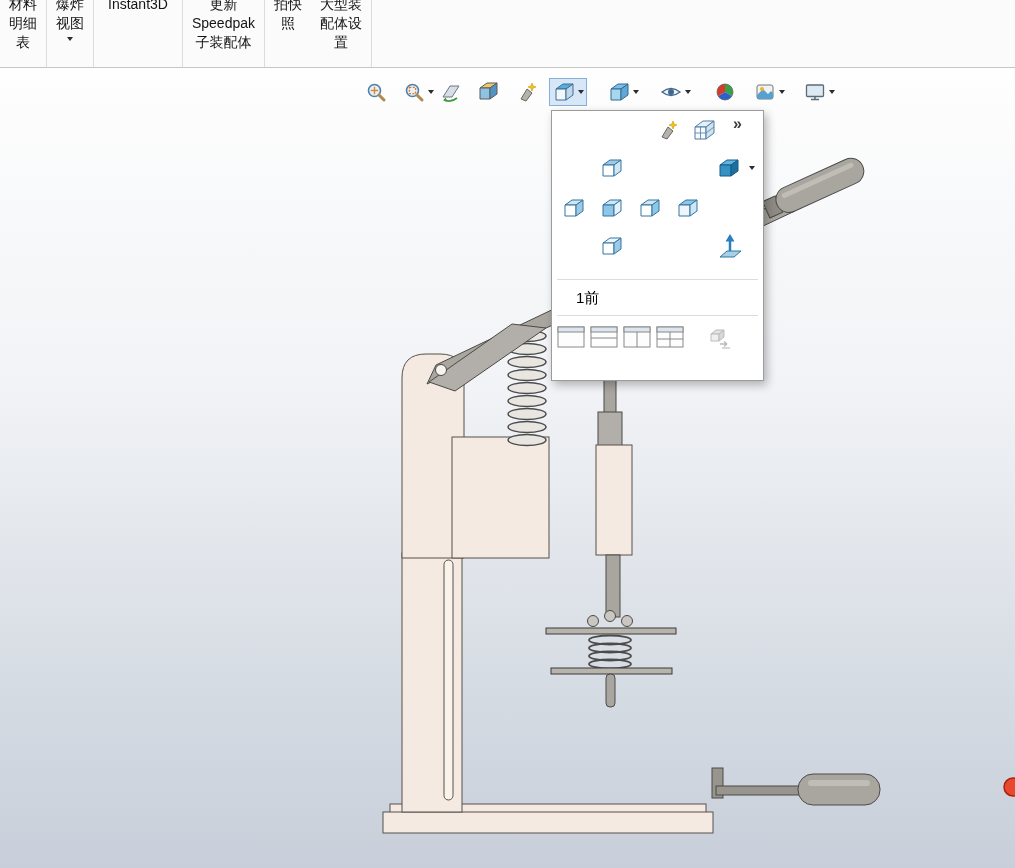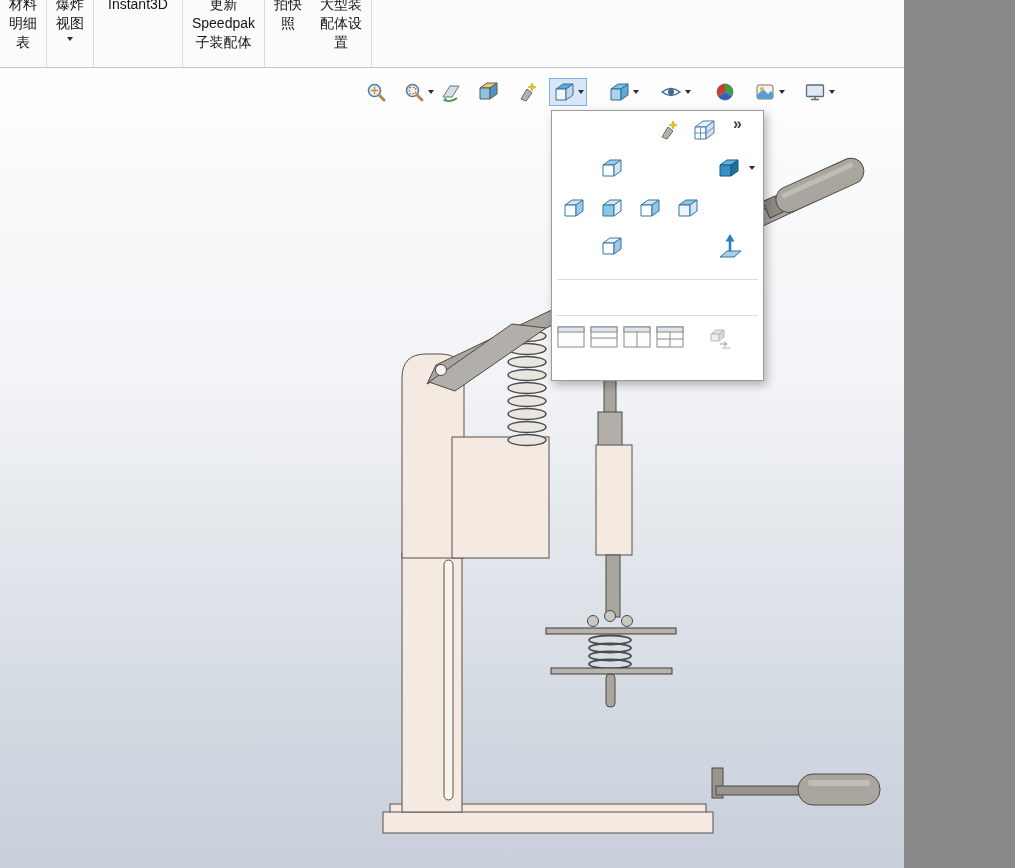--- a/index.html
+++ b/index.html
@@ -1,17 +1,17 @@
 <!DOCTYPE html>
 <html><head>
 <meta charset="utf-8">
 <style>
 *{box-sizing:border-box;}
 body{margin:0;font-family:"Liberation Sans","DejaVu Sans",sans-serif;background:#888;}
-#app{position:relative;width:904px;height:868px;overflow:hidden;background:#fef9c3;}
+#app{position:relative;width:1015px;height:868px;overflow:hidden;background:#fef9c3;}
 
 
 #toolbar{position:absolute;top:0;left:0;width:100%;height:68px;background:#fbfbfb;
   border-bottom:1px solid #c6c6c6;display:flex;align-items:flex-start;overflow:hidden;}
 .tb-item{display:flex;flex-direction:column;align-items:center;justify-content:flex-start;
   padding:0 9px;margin-top:-5px;height:76px;cursor:default;}
 .tb-line{font-size:14px;line-height:19px;color:#141414;white-space:nowrap;}
 .tb-sep{width:1px;height:68px;background:#dcdcdc;flex:none;}
 .caret{width:0;height:0;border-left:3.5px solid transparent;border-right:3.5px solid transparent;
   border-top:4.5px solid #2b2b2b;display:inline-block;}
@@ -301,20 +301,21 @@
       <div class="cube-btn" style="left:160px;top:119px;width:34px;height:32px">
         <svg width="30" height="28" viewBox="0 0 30 28">
           <path d="M6,25 L13,19 L27,19 L20,25 Z" fill="#a8cfe8" stroke="#33749f"></path>
           <line x1="16" y1="19" x2="16" y2="7" stroke="#2a7fc0" stroke-width="2.5"></line>
           <path d="M16,2 L11.5,9.5 L20.5,9.5 Z" fill="#2a7fc0"></path>
         </svg>
       </div>
 
       <div class="p-div" style="top:168px"></div>
 
+      <div class="saved-view">1前</div>
 
       <div class="p-div" style="top:204px"></div>
 
       <div class="split-btn" style="left:3px">
         <svg width="28" height="22" viewBox="0 0 28 22">
           <rect x="1" y="1" width="26" height="20" fill="#fdfdfd" stroke="#888"></rect>
           <rect x="1" y="1" width="26" height="5" fill="#dde6ef" stroke="#888"></rect>
         </svg>
       </div>
       <div class="split-btn" style="left:36px">

